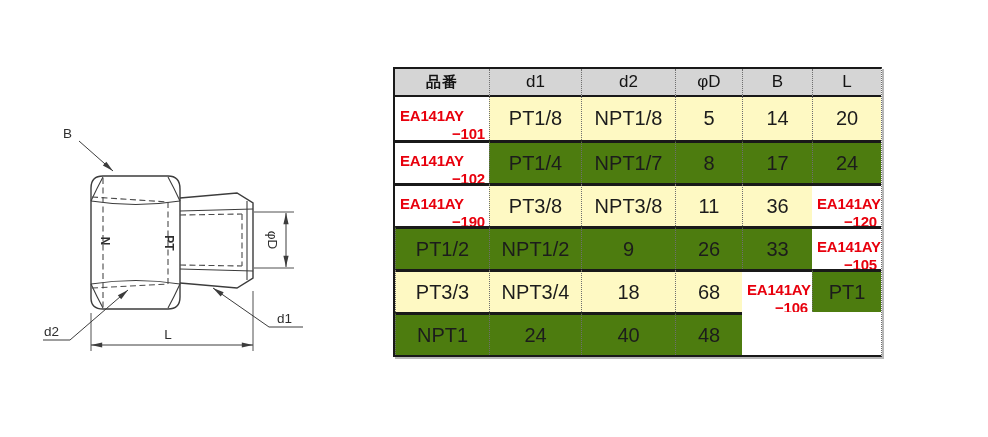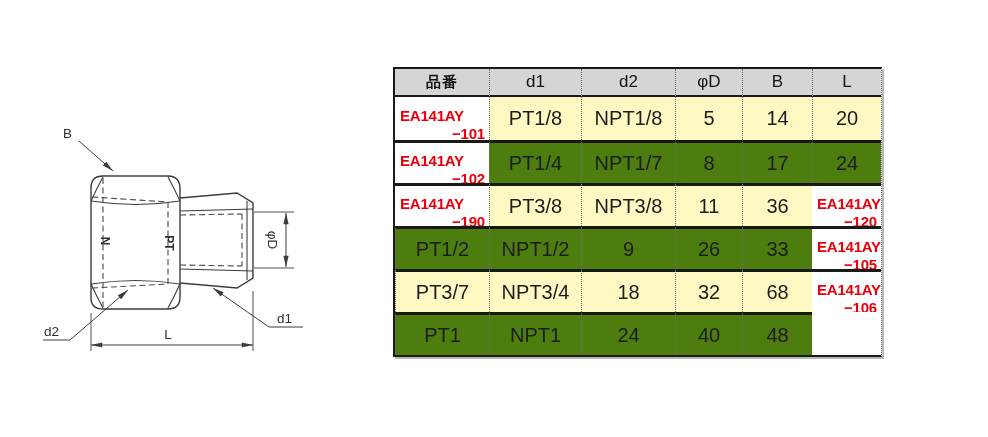--- a/index.html
+++ b/index.html
@@ -158,24 +158,23 @@
     <div class="cell val alt vline sep">PT1/2</div>
     <div class="cell val alt vline sep">NPT1/2</div>
     <div class="cell val alt vline sep">9</div>
     <div class="cell val alt vline sep">26</div>
     <div class="cell val alt vline sep">33</div>
 
     <div class="cell part sep">
       <span class="l1">EA141AY</span>
       <span class="l2">−105</span>
     </div>
-    <div class="cell val vline sep">PT3/7</div>
+    <div class="cell val vline sep">PT3/3</div>
     <div class="cell val vline sep">NPT3/4</div>
     <div class="cell val vline sep">18</div>
-    <div class="cell val vline sep">32</div>
     <div class="cell val vline sep">68</div>
 
     <div class="cell part sep">
       <span class="l1">EA141AY</span>
       <span class="l2">−106</span>
     </div>
     <div class="cell val alt vline sep">PT1</div>
     <div class="cell val alt vline sep">NPT1</div>
     <div class="cell val alt vline sep">24</div>
     <div class="cell val alt vline sep">40</div>

